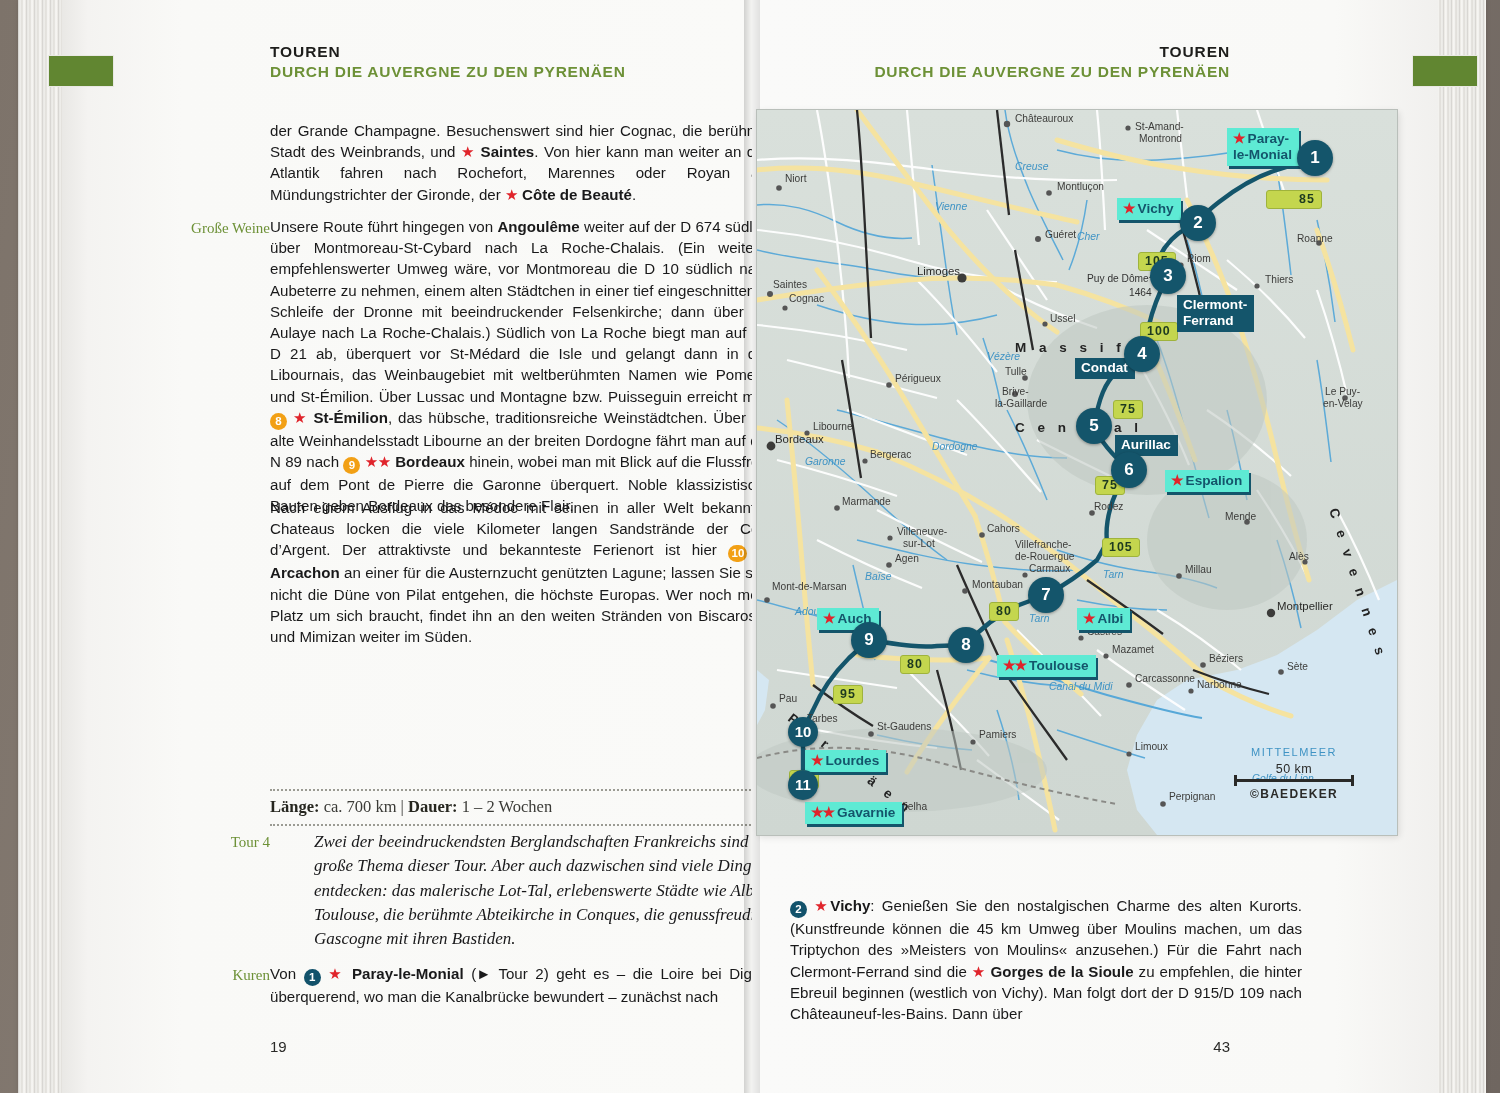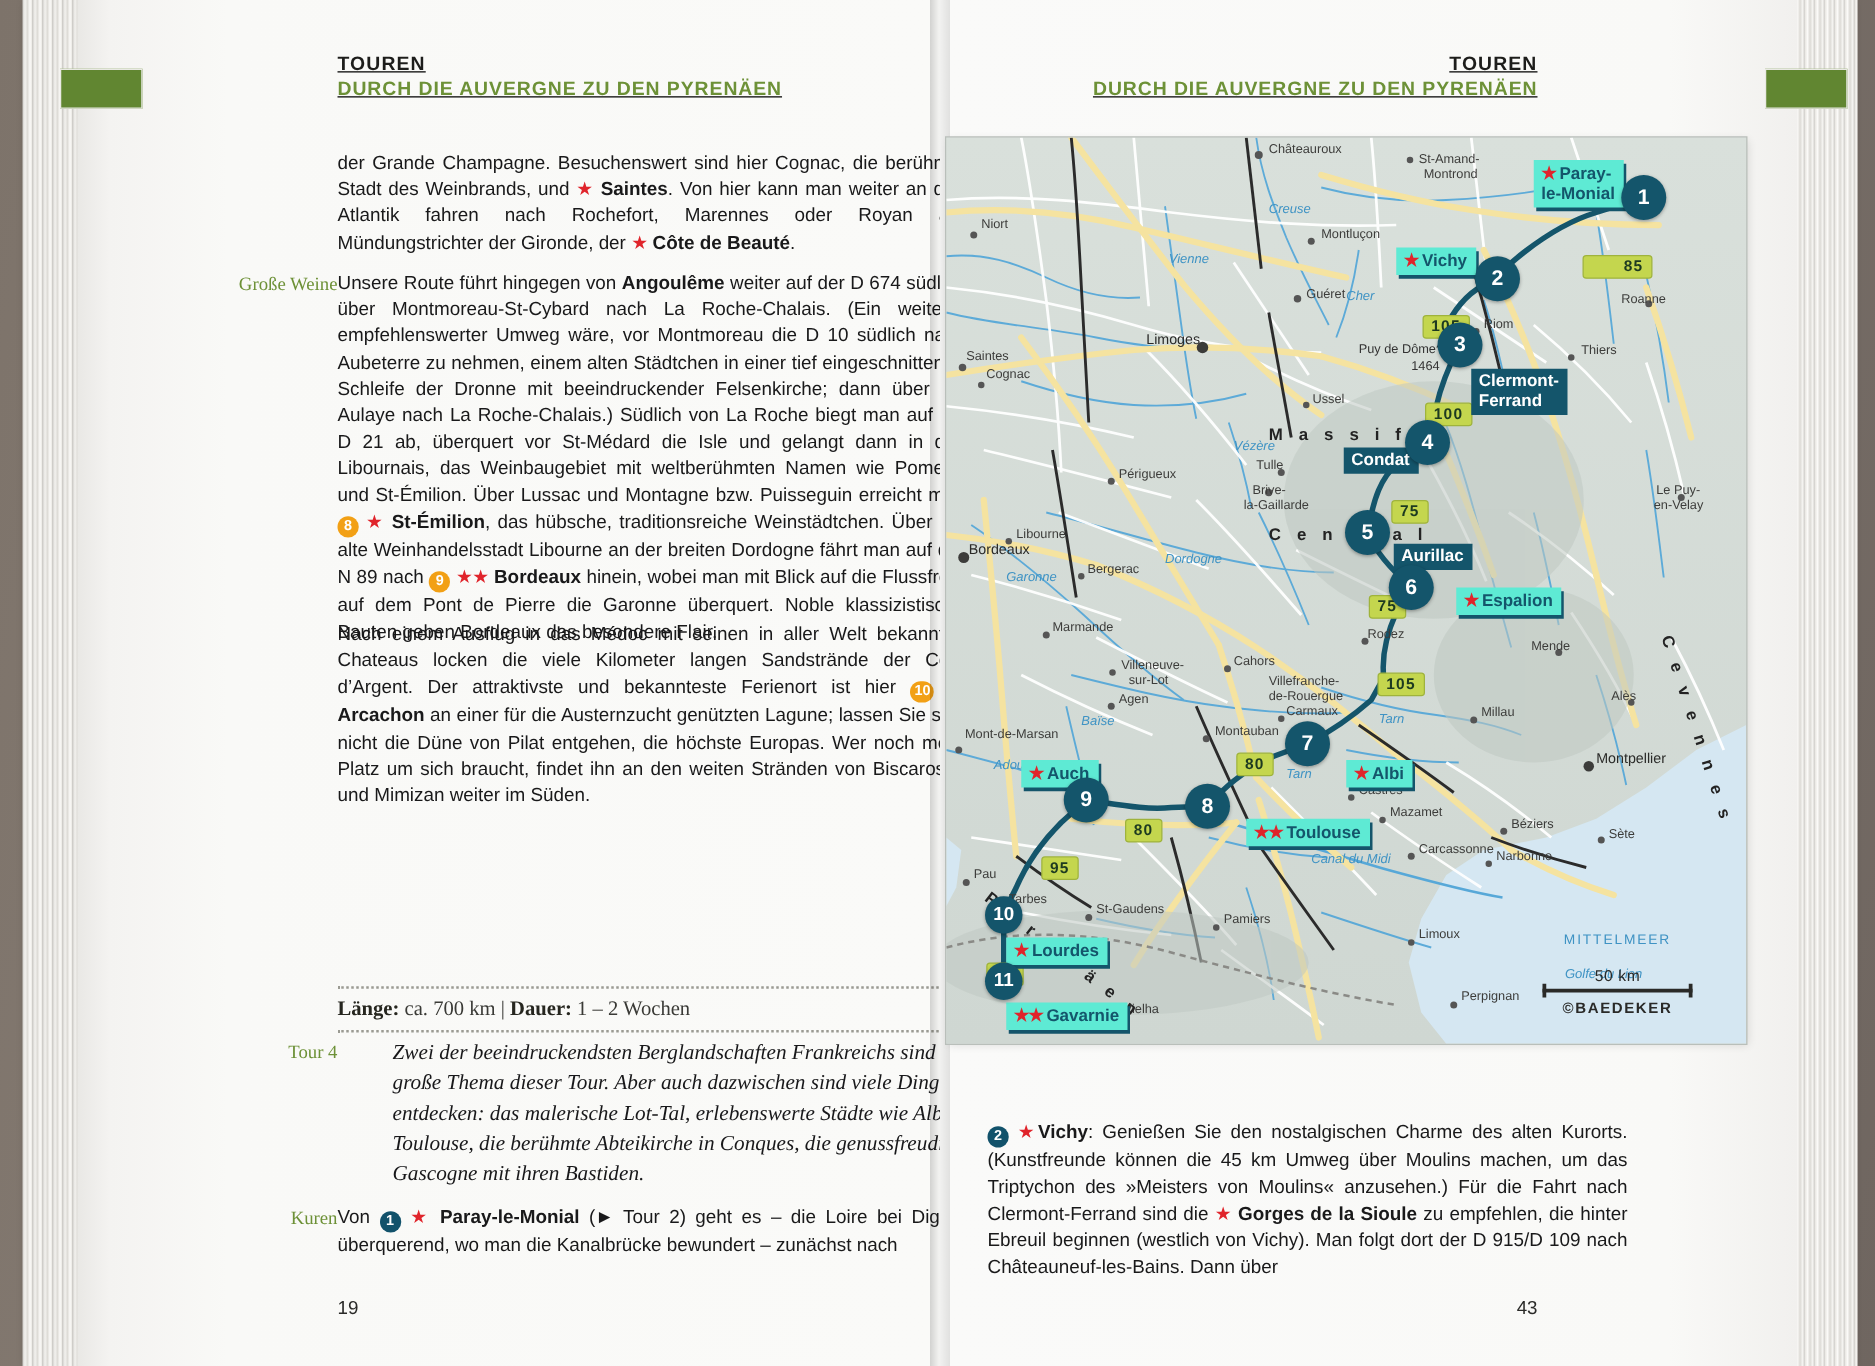--- a/index.html
+++ b/index.html
@@ -32,21 +32,21 @@
   .gutter{position:absolute;left:744px;top:0;width:16px;height:1093px;
     background:linear-gradient(90deg,rgba(0,0,0,.16),rgba(0,0,0,.03) 45%,rgba(0,0,0,.10));}
 
   
   .tab{position:absolute;top:55px;height:32px;width:66px;
        background:#618631;border:1px solid #e9e9e4;box-sizing:border-box;}
   .tab-l{left:48px;}
   .tab-r{left:1412px;}
 
   
-  .runhead{position:absolute;font-weight:bold;line-height:1.28;text-decoration:underline;}
+  .runhead{position:absolute;font-weight:bold;line-height:1.28;}
   .rh-l{left:208px;top:42px;text-align:left;}
   .rh-r{right:208px;top:42px;text-align:right;}
   .rh-top{font-size:15.5px;color:#1d1d1b;letter-spacing:.9px;}
   .rh-sub{font-size:15.5px;color:#6d9137;letter-spacing:.75px;}
 
   
   .col{position:absolute;left:208px;width:502px;
        font-size:15.1px;line-height:1.405;color:#19191a;text-align:justify;}
   .col p{margin:0;}
   .marg{position:absolute;width:118px;text-align:right;
@@ -441,21 +441,21 @@
           <text x="258" y="242" class="mlbl mlbl-massif">M a s s i f</text>
           <text x="258" y="322" class="mlbl mlbl-massif">C e n t r a l</text>
           <text x="572" y="400" class="mlbl mlbl-massif" transform="rotate(72 572 400)" font-size="12">C e v e n n e s</text>
           <text x="30" y="610" class="mlbl mlbl-massif" transform="rotate(38 30 610)" font-size="12">P y r e n ä e n</text>
           <text x="330" y="172" class="mlbl mlbl-mtn">Puy de Dôme</text>
           <text x="372" y="186" class="mlbl mlbl-mtn">1464</text>
         </g>
     </svg>
 
     <div id="overlay-layer">
-        <div class="kmbox" style="left: 509px; top: 94px; padding-left: 32px;">85</div>
+        <div class="kmbox" style="left: 509px; top: 80px; padding-left: 32px;">85</div>
         <div class="kmbox" style="left: 381px; top: 142px;">105</div>
         <div class="kmbox" style="left: 383px; top: 212px;">100</div>
         <div class="kmbox" style="left: 356px; top: 290px;">75</div>
         <div class="kmbox" style="left: 338px; top: 366px;">75</div>
         <div class="kmbox" style="left: 345px; top: 428px;">105</div>
         <div class="kmbox" style="left: 232px; top: 492px;">80</div>
         <div class="kmbox" style="left: 143px; top: 545px;">80</div>
         <div class="kmbox" style="left: 76px; top: 575px;">95</div>
         <div class="kmbox" style="left: 32px; top: 660px;">50</div>
         <div class="pbox white" style="left: 470px; top: 18px;"><span class="st">★</span><span>Paray-<br>le-Monial</span></div>
@@ -476,21 +476,21 @@
         <div class="rmark" style="left: 319px; top: 298px;">5</div>
         <div class="rmark" style="left: 354px; top: 342px;">6</div>
         <div class="rmark" style="left: 271px; top: 467px;">7</div>
         <div class="rmark" style="left: 191px; top: 517px;">8</div>
         <div class="rmark" style="left: 94px; top: 512px;">9</div>
         <div class="rmark s" style="left: 31px; top: 607px;">10</div>
         <div class="rmark s" style="left: 31px; top: 660px;">11</div>
       </div>
 
     <div class="scalewrap" style="left:452px;top:636px;width:170px;">
-      <div style="font-size:11px;letter-spacing:1.5px;color:#3f93c4;margin-bottom:16px;">MITTELMEER</div>
+      <div style="font-size:11px;letter-spacing:1.5px;color:#3f93c4;margin-bottom:4px;">MITTELMEER</div>
       <div class="scalelbl">50 km</div>
       <div class="scalebar"></div>
       <div class="copy">©BAEDEKER</div>
     </div>
   </div>
 
   <div class="rcol" style="top:880px;">
     <p><span class="badge-b">2</span> <span class="star">★</span><b>Vichy</b><span>: Genießen Sie den nostalgischen Charme des alten Kurorts. (Kunstfreunde können die 45 km Umweg über Moulins machen, um das Triptychon des »Meisters von Moulins« anzusehen.) Für die Fahrt nach Clermont-Ferrand sind die </span><span class="star">★</span> <b>Gorges de la Sioule</b><span> zu empfehlen, die hinter Ebreuil beginnen (westlich von Vichy). Man folgt dort der D 915/D 109 nach Châteauneuf-les-Bains. Dann über</span></p>
   </div>
 

